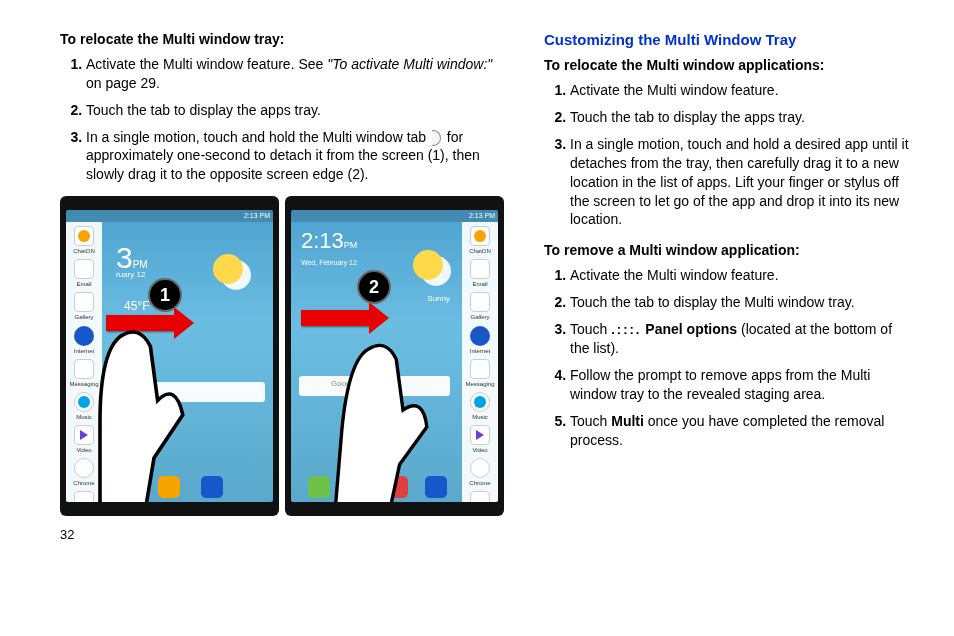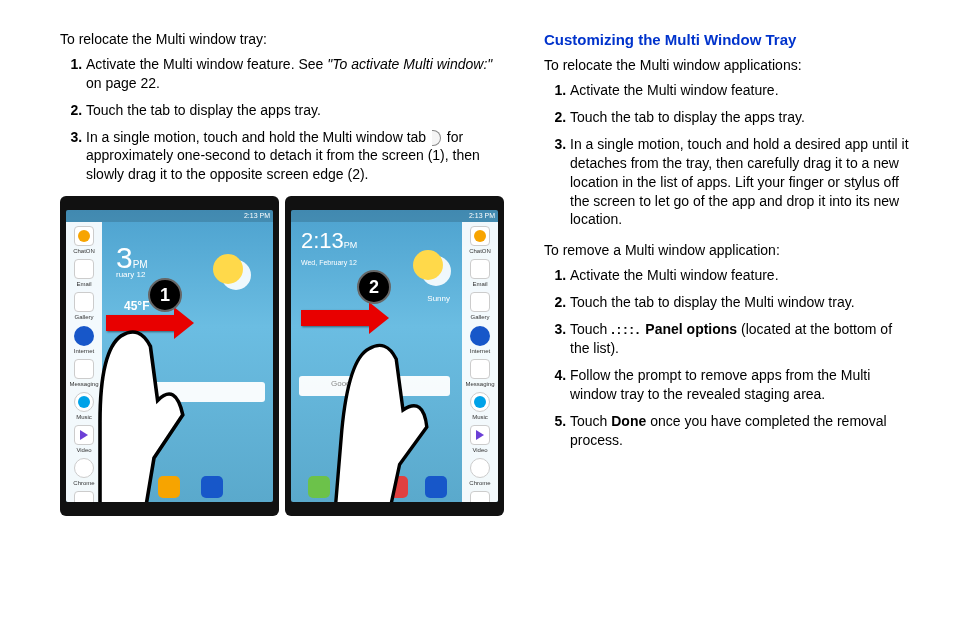--- a/index.html
+++ b/index.html
@@ -13,21 +13,21 @@
     box-sizing: border-box;
   }
   .page {
     display: flex;
     gap: 40px;
   }
   .col {
     flex: 1;
   }
   .bold-heading {
-    font-weight: normal;
+    font-weight: bold;
     margin: 0 0 6px 0;
   }
   .blue-heading {
     font-weight: bold;
     color: #0033cc;
     margin: 0 0 6px 0;
     font-size: 15px;
   }
   ol {
     margin: 4px 0 12px 0;
@@ -194,21 +194,21 @@
 </style>
 </head>
 <body>
 
 <div class="page">
 
   <div class="col">
     <p class="bold-heading">To relocate the Multi window tray:</p>
     <ol>
       <li><span class="txt">
-        <span>Activate the Multi window feature. See </span><em class="ref">"To activate Multi window:"</em><span> on page 22.</span>
+        <span>Activate the Multi window feature. See </span><em class="ref">"To activate Multi window:"</em><span> on page 29.</span>
       </span></li>
       <li><span class="txt">Touch the tab to display the apps tray.</span></li>
       <li><span class="txt">
         <span>In a single motion, touch and hold the Multi window tab </span><span class="inline-icon tab-icon"></span><span> for approximately one-second to detach it from the screen (1), then slowly drag it to the opposite screen edge (2).</span>
       </span></li>
     </ol>
 
     <div class="figure">
 
       <div class="phone">
@@ -250,21 +250,21 @@
               <div class="tray-item">
                 <div class="tray-icon ic-gmail"></div>
               </div>
             </div>
 
           <div class="clock-widget" style="top:28px;left:50px;font-size:30px;">
             <span>3</span><span style="font-size:10px;">PM</span>
           </div>
           <div class="clock-widget" style="top:60px;left:50px;font-size:8px;">ruary 12</div>
           <div class="weather-icon" style="top:44px;right:30px;"></div>
-          <div class="clock-widget" style="top:88px;left:58px;font-size:12px;font-weight:bold;">45°F</div>
+          <div class="clock-widget" style="top:88px;left:58px;font-size:12px;font-weight:normal;">45°F</div>
 
           <div class="arrow" style="top:105px;left:40px;"></div>
           <div class="badge" style="top:68px;left:82px;">1</div>
 
           <div class="google-bar" style="bottom:100px;left:42px;right:8px;"></div>
           <div class="dock-icons">
             <div class="d" style="background:#6cc24a;"></div>
             <div class="d" style="background:#f7a400;"></div>
             <div class="d" style="background:#1757c9;"></div>
           </div>
@@ -334,20 +334,21 @@
             <div class="d" style="background:#1757c9;"></div>
           </div>
 
           <svg class="hand" viewBox="0 0 100 140" style="bottom:-10px;left:10px;width:170px;">
             <path d="M20,140 L24,92 Q28,50 40,44 Q50,38 56,50 L60,80 Q72,72 74,90 L58,112 L52,140 Z" fill="#fff" stroke="#000" stroke-width="2"></path>
           </svg>
         </div>
       </div>
     </div>
 
+    <div class="page-number">32</div>
   </div>
 
   <div class="col">
     <p class="blue-heading">Customizing the Multi Window Tray</p>
 
     <p class="bold-heading">To relocate the Multi window applications:</p>
     <ol>
       <li><span class="txt">Activate the Multi window feature.</span></li>
       <li><span class="txt">Touch the tab to display the apps tray.</span></li>
       <li><span class="txt">In a single motion, touch and hold a desired app until it detaches from the tray, then carefully drag it to a new location in the list of apps. Lift your finger or stylus off the screen to let go of the app and drop it into its new location.</span></li>
@@ -355,17 +356,17 @@
 
     <p class="bold-heading">To remove a Multi window application:</p>
     <ol>
       <li><span class="txt">Activate the Multi window feature.</span></li>
       <li><span class="txt">Touch the tab to display the Multi window tray.</span></li>
       <li><span class="txt">
         <span>Touch </span><span class="dots-icon">.:::.</span> <strong>Panel options</strong><span> (located at the bottom of the list).</span>
       </span></li>
       <li><span class="txt">Follow the prompt to remove apps from the Multi window tray to the revealed staging area.</span></li>
       <li><span class="txt">
-        <span>Touch </span><strong>Done</strong><span> once you have completed the removal process.</span>
+        <span>Touch </span><strong>Multi</strong><span> once you have completed the removal process.</span>
       </span></li>
     </ol>
   </div>
 </div>
 
 </body></html>

